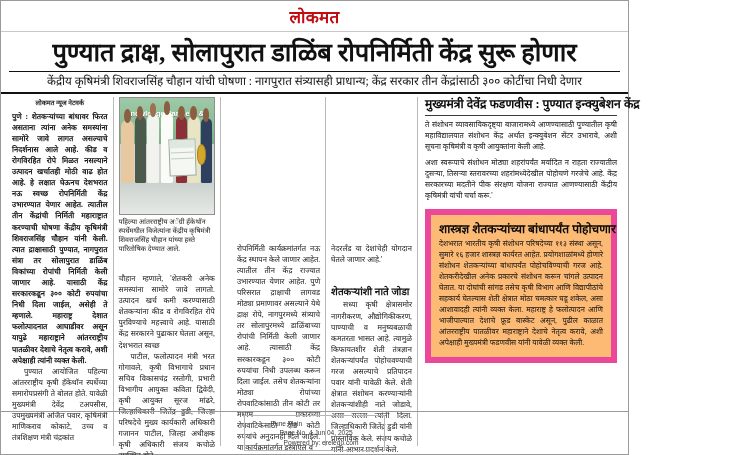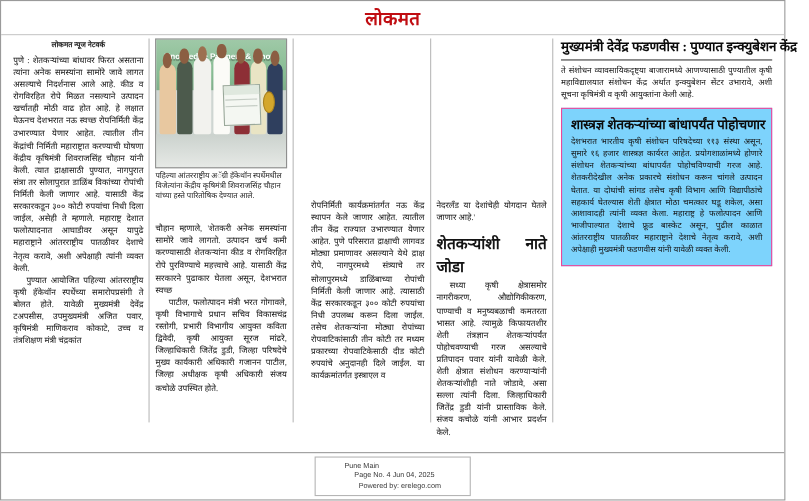--- a/index.html
+++ b/index.html
@@ -5,21 +5,21 @@
   html,body{margin:0;padding:0;}
   body{
     width:735px;height:455px;
     background:#ffffff;
     font-family:"Liberation Serif", serif;
     color:#111;
     overflow:hidden;
   }
   .page{
     position:relative;
-    width:714px;height:455px;
+    width:629px;height:455px;
     box-sizing:border-box;
     border:1px solid #9a9a9a;
     background:#fff;
   }
 
   
   .masthead{
     height:30px;
     display:flex;align-items:center;justify-content:center;
     border-bottom:1px solid #c8c8c8;
@@ -90,21 +90,21 @@
   p.txt{
     margin:0 0 0 0;
     font-size:7.55px;
     line-height:1.47;
     text-align:justify;
     text-justify:inter-word;
     color:#141414;
     word-spacing:.2px;
   }
   p.txt + p.txt{ text-indent:12px; }
-  .lead{ font-weight:normal; }
+  .lead{ font-weight:bold; }
 
   
   .photo-block{
     margin:0 0 3px 0;
   }
   .photo{
     position:relative;
     width:100%;
     height:118px;
     overflow:hidden;
@@ -182,22 +182,22 @@
   }
   p.side-txt{
     margin:0 0 5px 0;
     font-size:7.5px;
     line-height:1.46;
     text-align:justify;
     color:#141414;
   }
   .tan-box{
     margin-top:7px;
-    background:#7dd3fc;
-    border:1px solid #ec4899;
+    background:#fdba74;
+    border:6px solid #ec4899;
     padding:7px 8px 8px 8px;
   }
   .tan-box .side-head{font-size:12px;margin-bottom:3px;}
   .tan-box p.side-txt{margin-bottom:0;}
 
   
   .footer{
     position:absolute;left:0;right:0;bottom:0;
     height:42px;
     border-top:1px solid #9a9a9a;
@@ -217,20 +217,26 @@
 </style>
 </head>
 <body>
 
 <div class="page">
 
   <div class="masthead">
     <div class="logo">लोकमत</div>
   </div>
 
+  <div class="headline-wrap">
+    <div class="headline">पुण्यात द्राक्ष, सोलापुरात डाळिंब रोपनिर्मिती केंद्र सुरू होणार</div>
+    <div class="subhead-bar">
+      <div class="subhead">केंद्रीय कृषिमंत्री शिवराजसिंह चौहान यांची घोषणा : नागपुरात संत्र्यासही प्राधान्य; केंद्र सरकार तीन केंद्रांसाठी ३०० कोटींचा निधी देणार</div>
+    </div>
+  </div>
 
   <div class="body">
 
     <div class="col c1">
       <div class="byline">लोकमत न्यूज नेटवर्क</div>
       <p class="txt lead">पुणे : शेतकऱ्यांच्या बांधावर फिरत असताना त्यांना अनेक समस्यांना सामोरे जावे लागत असल्याचे निदर्शनास आले आहे. कीड व रोगविरहित रोपे मिळत नसल्याने उत्पादन खर्चातही मोठी वाढ होत आहे. हे लक्षात घेऊनच देशभरात नऊ स्वच्छ रोपनिर्मिती केंद्र उभारण्यात येणार आहेत. त्यातील तीन केंद्रांची निर्मिती महाराष्ट्रात करण्याची घोषणा केंद्रीय कृषिमंत्री शिवराजसिंह चौहान यांनी केली. त्यात द्राक्षासाठी पुण्यात, नागपुरात संत्रा तर सोलापुरात डाळिंब विकांच्या रोपांची निर्मिती केली जाणार आहे. यासाठी केंद्र सरकारकडून ३०० कोटी रुपयांचा निधी दिला जाईल, असेही ते म्हणाले. महाराष्ट्र देशात फलोत्पादनात आघाडीवर असून यापुढे महाराष्ट्राने आंतरराष्ट्रीय पातळीवर देशाचे नेतृत्व करावे, अशी अपेक्षाही त्यांनी व्यक्त केली.</p>
       <p class="txt">पुण्यात आयोजित पहिल्या आंतरराष्ट्रीय कृषी हॅकेथॉन स्पर्धेच्या समारोपप्रसंगी ते बोलत होते. यावेळी मुख्यमंत्री देवेंद्र टअपसीस, उपमुख्यमंत्री अजित पवार, कृषिमंत्री माणिकराव कोकाटे, उच्च व तंत्रशिक्षण मंत्री चंद्रकांत</p>
     </div>
 
     <div class="col c2">
@@ -265,28 +271,29 @@
     </div>
 
     <div class="col c3">
       <div style="height:146px"></div>
       <p class="txt">रोपनिर्मिती कार्यक्रमांतर्गत नऊ केंद्र स्थापन केले जाणार आहेत. त्यातील तीन केंद्र राज्यात उभारण्यात येणार आहेत. पुणे परिसरात द्राक्षाची लागवड मोठ्या प्रमाणावर असल्याने येथे द्राक्ष रोपे, नागपुरमध्ये संत्र्याचे तर सोलापुरमध्ये डाळिंबाच्या रोपांची निर्मिती केली जाणार आहे. त्यासाठी केंद्र सरकारकडून ३०० कोटी रुपयांचा निधी उपलब्ध करून दिला जाईल. तसेच शेतकऱ्यांना मोठ्या रोपांच्या रोपवाटिकांसाठी तीन कोटी तर मध्यम प्रकारच्या रोपवाटिकेसाठी दीड कोटी रुपयांचे अनुदानही दिले जाईल. या कार्यक्रमांतर्गत इस्त्राएल व</p>
     </div>
 
     <div class="col c4">
       <div style="height:146px"></div>
       <p class="txt">नेदरलँड या देशांचेही योगदान घेतले जाणार आहे.'</p>
-      <p class="txt" style="text-indent:0;font-weight:bold;font-size:14px;margin-top:10px;">शेतकऱ्यांशी नाते जोडा</p>
+      <p class="txt" style="text-indent:0;font-weight:bold;font-size:10px;margin-top:20px;">शेतकऱ्यांशी नाते जोडा</p>
       <p class="txt">सध्या कृषी क्षेत्रासमोर नागरीकरण, औद्योगिकीकरण, पाण्याची व मनुष्यबळाची कमतरता भासत आहे. त्यामुळे किफायतशीर शेती तंत्रज्ञान शेतकऱ्यांपर्यंत पोहोचवण्याची गरज असल्याचे प्रतिपादन पवार यांनी यावेळी केले. शेती क्षेत्रात संशोधन करण्याऱ्यांनी शेतकऱ्यांशीही नाते जोडावे, असा सल्ला त्यांनी दिला. जिल्हाधिकारी जितेंद्र डुडी यांनी प्रास्ताविक केले. संजय कचोळे यांनी आभार प्रदर्शन केले.</p>
     </div>
 
     <div class="col c5">
       <div class="side-head">मुख्यमंत्री देवेंद्र फडणवीस : पुण्यात इन्क्युबेशन केंद्र</div>
       <div class="side-rule"></div>
       <p class="side-txt">ते संशोधन व्यावसायिकदृष्ट्या बाजारामध्ये आणण्यासाठी पुण्यातील कृषी महाविद्यालयात संशोधन केंद्र अर्थात इन्क्युबेशन सेंटर उभारावे, अशी सूचना कृषिमंत्री व कृषी आयुक्तांना केली आहे.</p>
+      <p class="side-txt">अशा स्वरूपाचे संशोधन मोठ्या शहरांपर्यंत मर्यादित न राहता राज्यातील दुसऱ्या, तिसऱ्या स्तरावरच्या शहरांमध्येदेखील पोहोचणे गरजेचे आहे. केंद्र सरकारच्या मदतीने पीक संरक्षण योजना राज्यात आणण्यासाठी केंद्रीय कृषिमंत्री यांची चर्चा करू.'</p>
 
       <div class="tan-box">
         <div class="side-head">शास्त्रज्ञ शेतकऱ्यांच्या बांधापर्यंत पोहोचणार</div>
         <p class="side-txt">देशभरात भारतीय कृषी संशोधन परिषदेच्या ११३ संस्था असून, सुमारे १६ हजार  शास्त्रज्ञ कार्यरत आहेत. प्रयोगशाळांमध्ये होणारे संशोधन शेतकऱ्यांच्या बांधापर्यंत पोहोचविण्याची गरज आहे. शेतकरीदेखील अनेक प्रकारचे संशोधन करून चांगले उत्पादन घेतात. या दोघांची सांगड  तसेच कृषी विभाग आणि विद्यापीठांचे सहकार्य घेतल्यास शेती क्षेत्रात मोठा चमत्कार घडू शकेल, असा आशावादही त्यांनी व्यक्त केला. महाराष्ट्र हे फलोत्पादन आणि भाजीपाल्यात देशाचे फ्रूड बास्केट असून, पुढील काळात आंतरराष्ट्रीय पातळीवर महाराष्ट्राने देशाचे नेतृत्व करावे, अशी अपेक्षाही मुख्यमंत्री फडणवीस यांनी यावेळी व्यक्त केली.</p>
       </div>
     </div>
 
   </div>
 
   <div class="footer">

